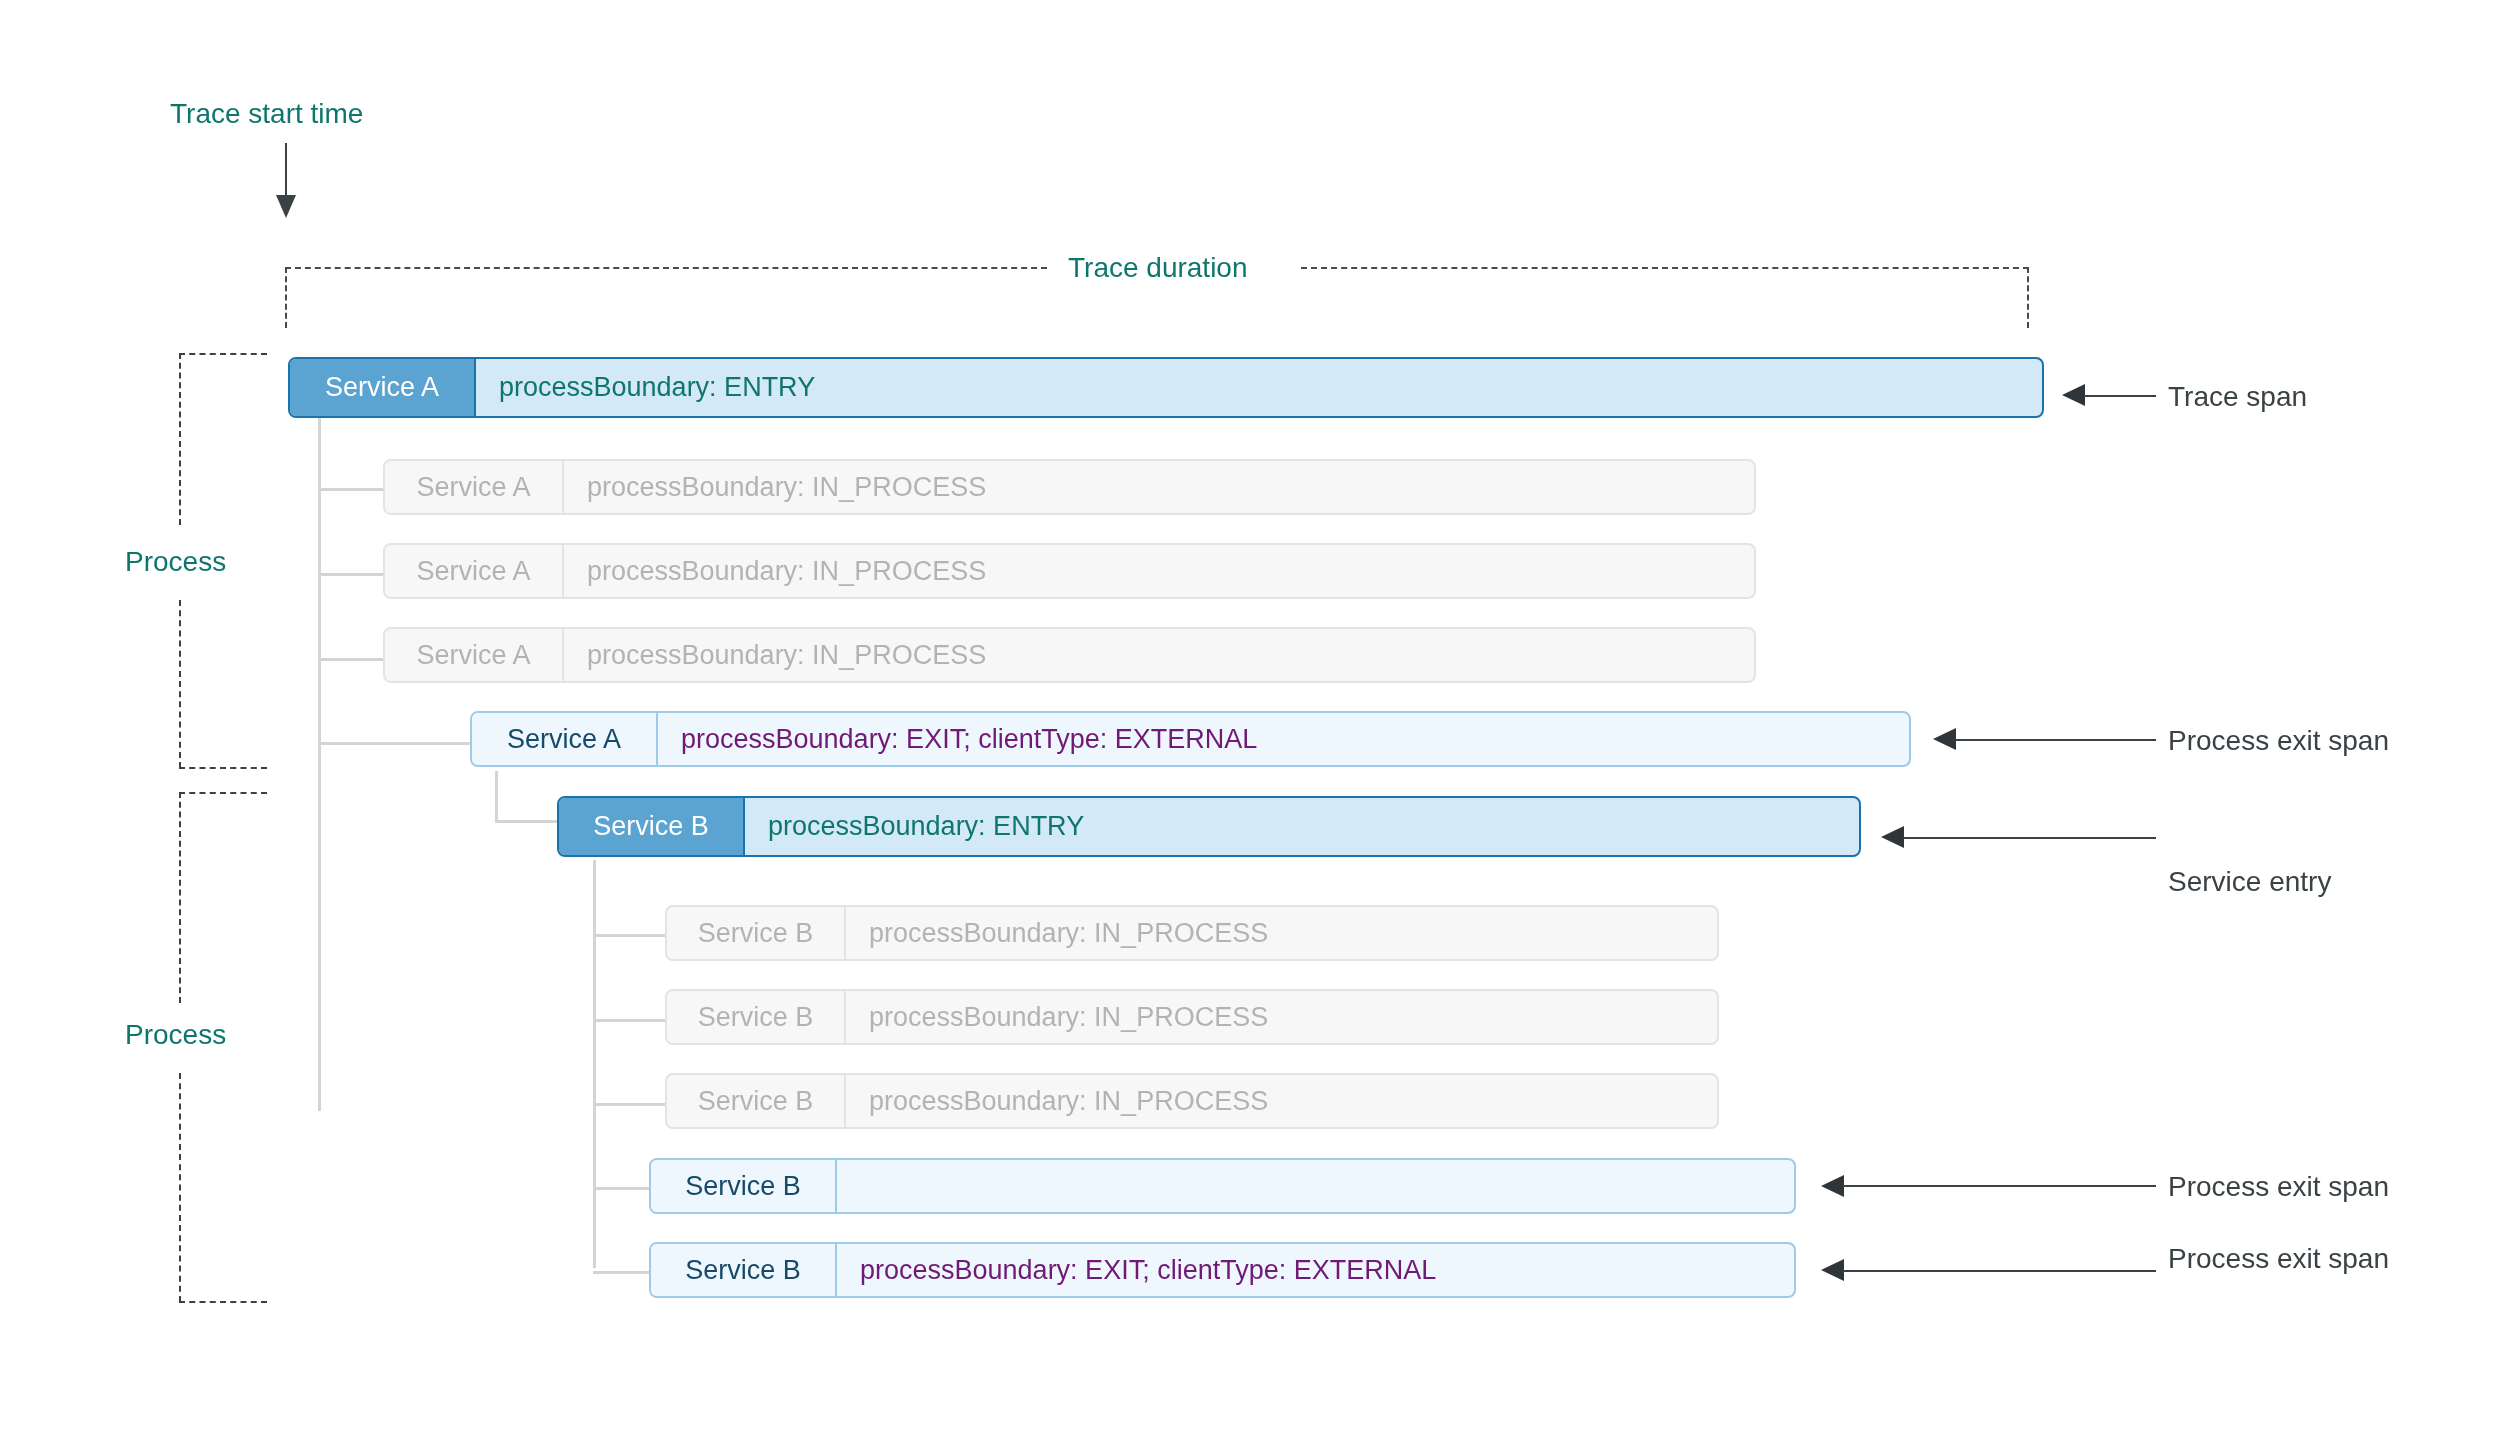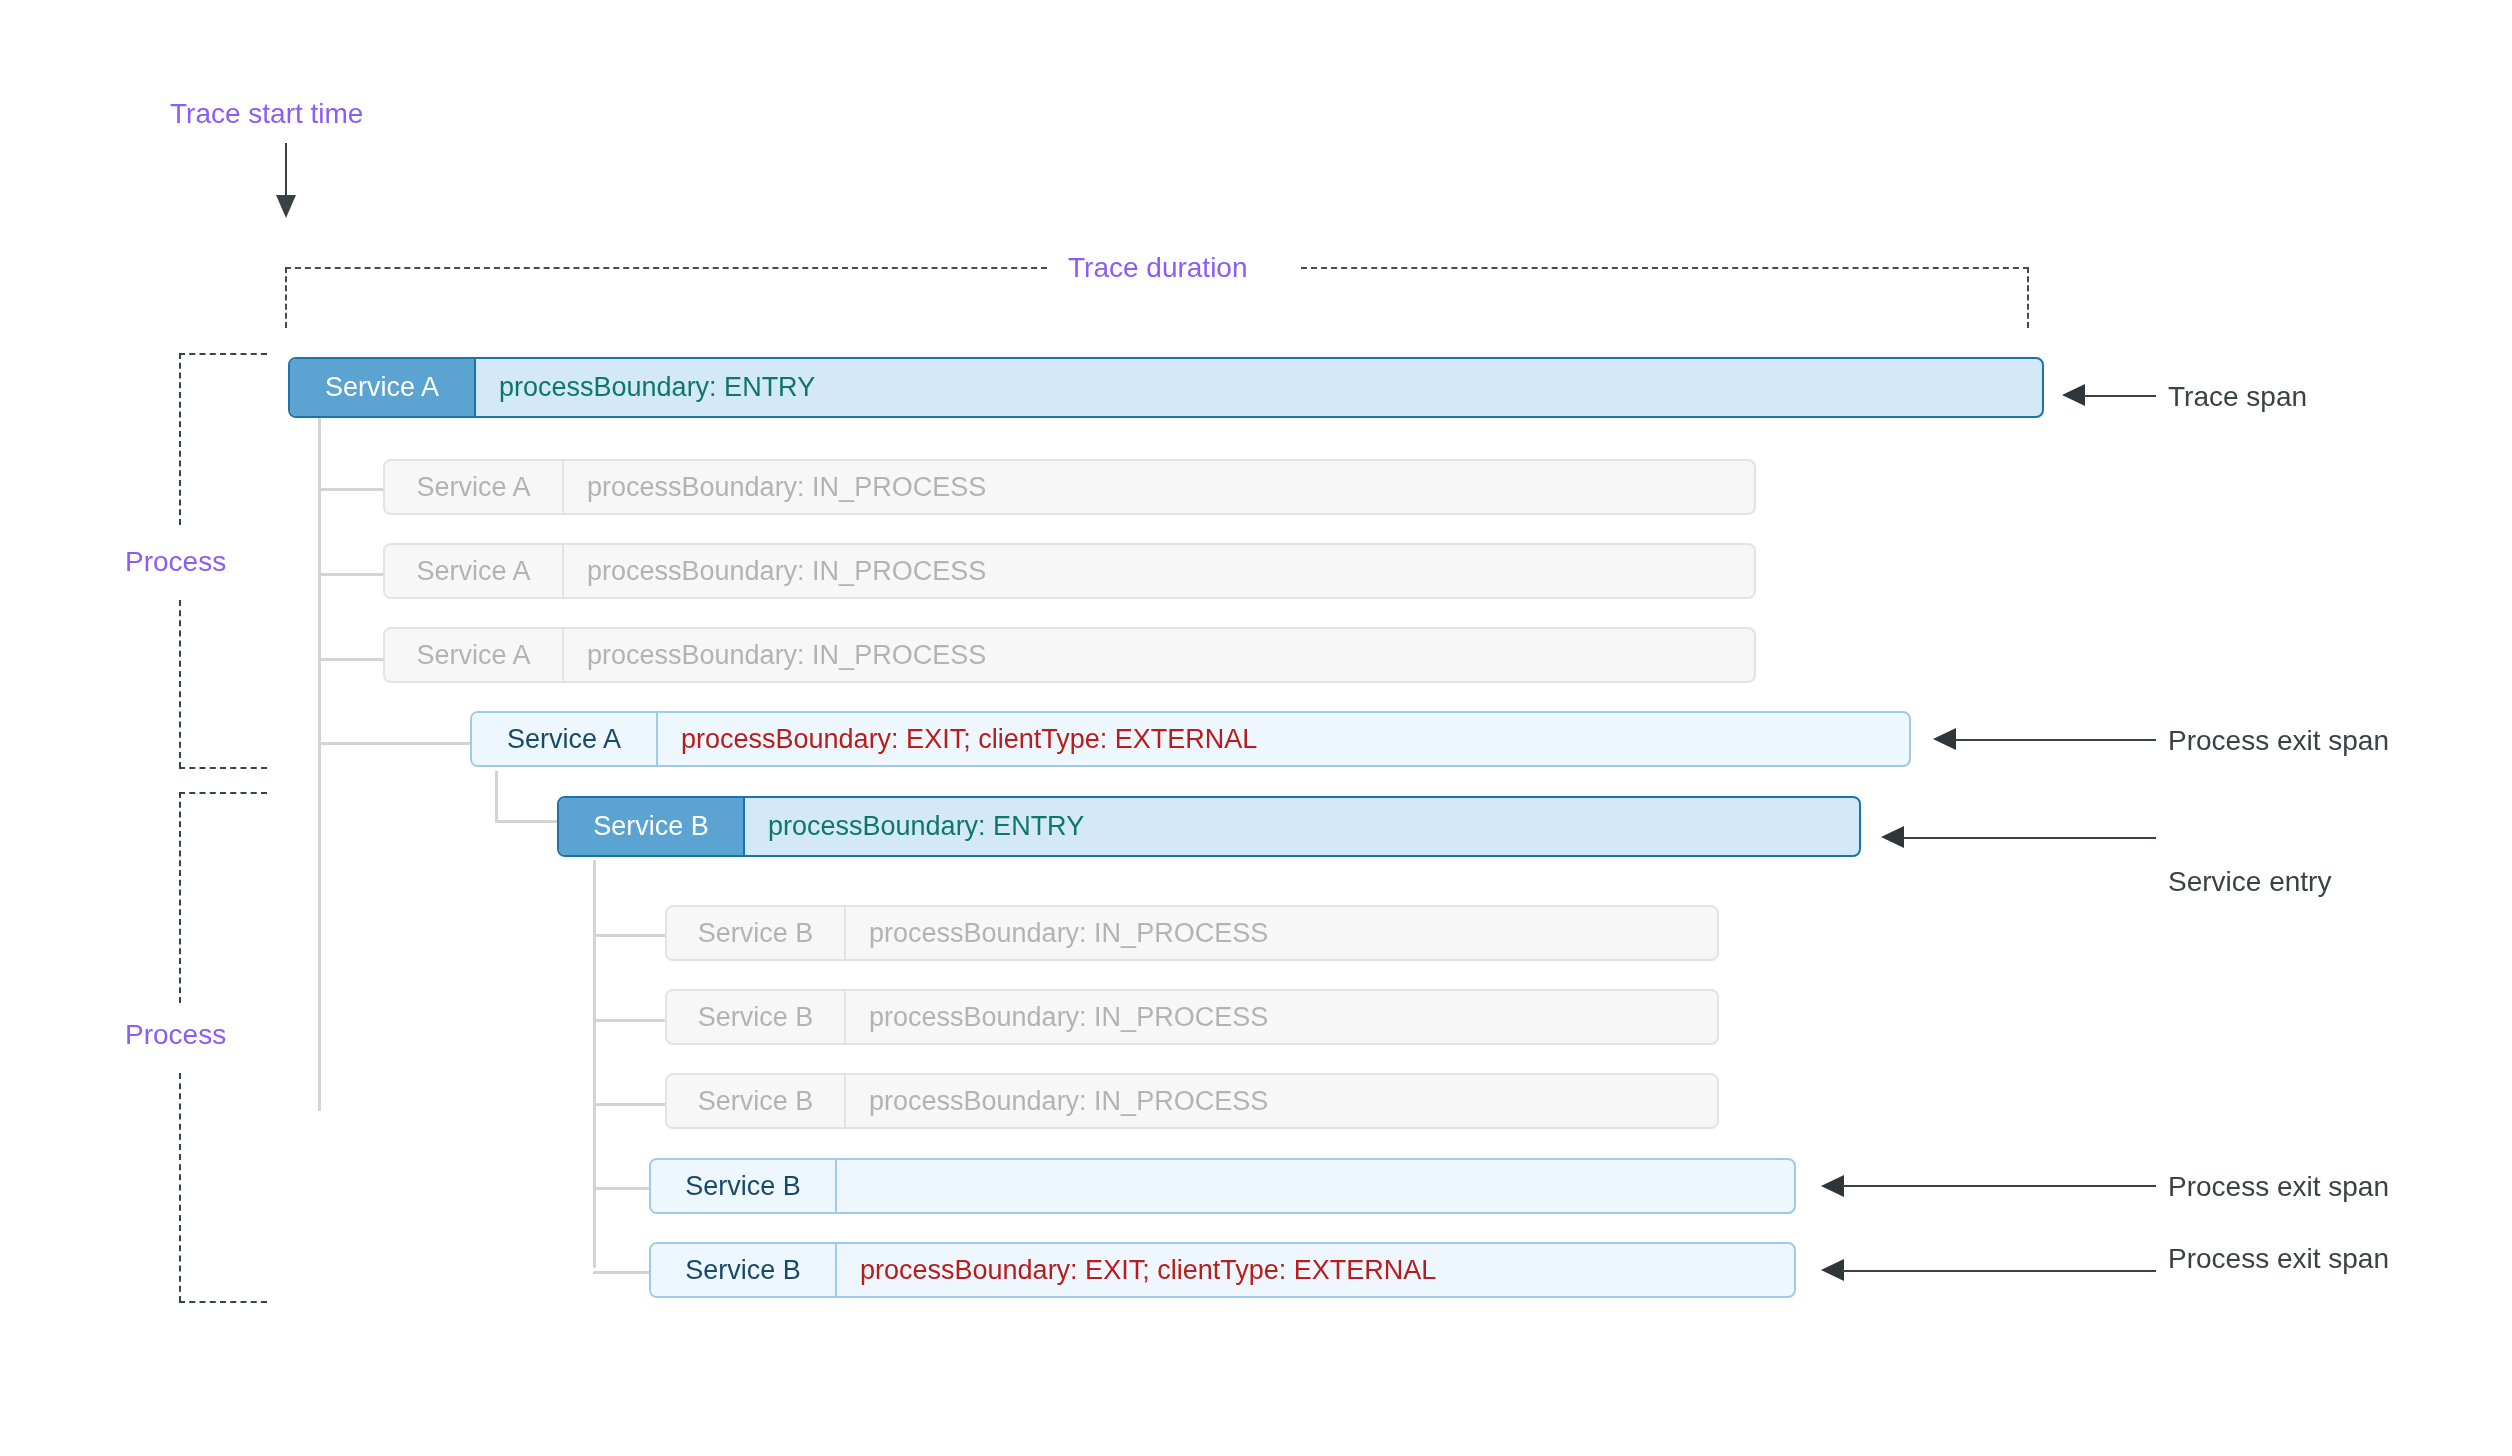--- a/index.html
+++ b/index.html
@@ -16,21 +16,21 @@
     width: 2512px;
     height: 1457px;
     background: #ffffff;
     overflow: hidden;
   }
   .abs { position: absolute; }
 
   
   .plain-label {
     font-size: 28px;
-    color: #8b5cf6;
+    color: #0f766e;
     white-space: nowrap;
     line-height: 1;
   }
 
   
   .vline-dark {
     background: #3a4245;
     width: 1.8px;
   }
   .arrow-down-head {
@@ -119,21 +119,21 @@
   
   .span-exit {
     border: 2.7px solid #9fcbe8;
     background: #eef7fd;
   }
   .span-exit .span-chip {
     background: #eef7fd;
     color: #17496a;
     border-right: 2.7px solid #9fcbe8;
   }
-  .span-exit .span-body { color: #b91c1c; }
+  .span-exit .span-body { color: #701a75; }
 
   
   .ann-line { background: #3a4245; height: 1.8px; }
   .ann-head {
     width: 0; height: 0;
     border-top: 11.6px solid transparent;
     border-bottom: 11.6px solid transparent;
     border-right: 23px solid #2f3639;
   }
   .ann-text {

